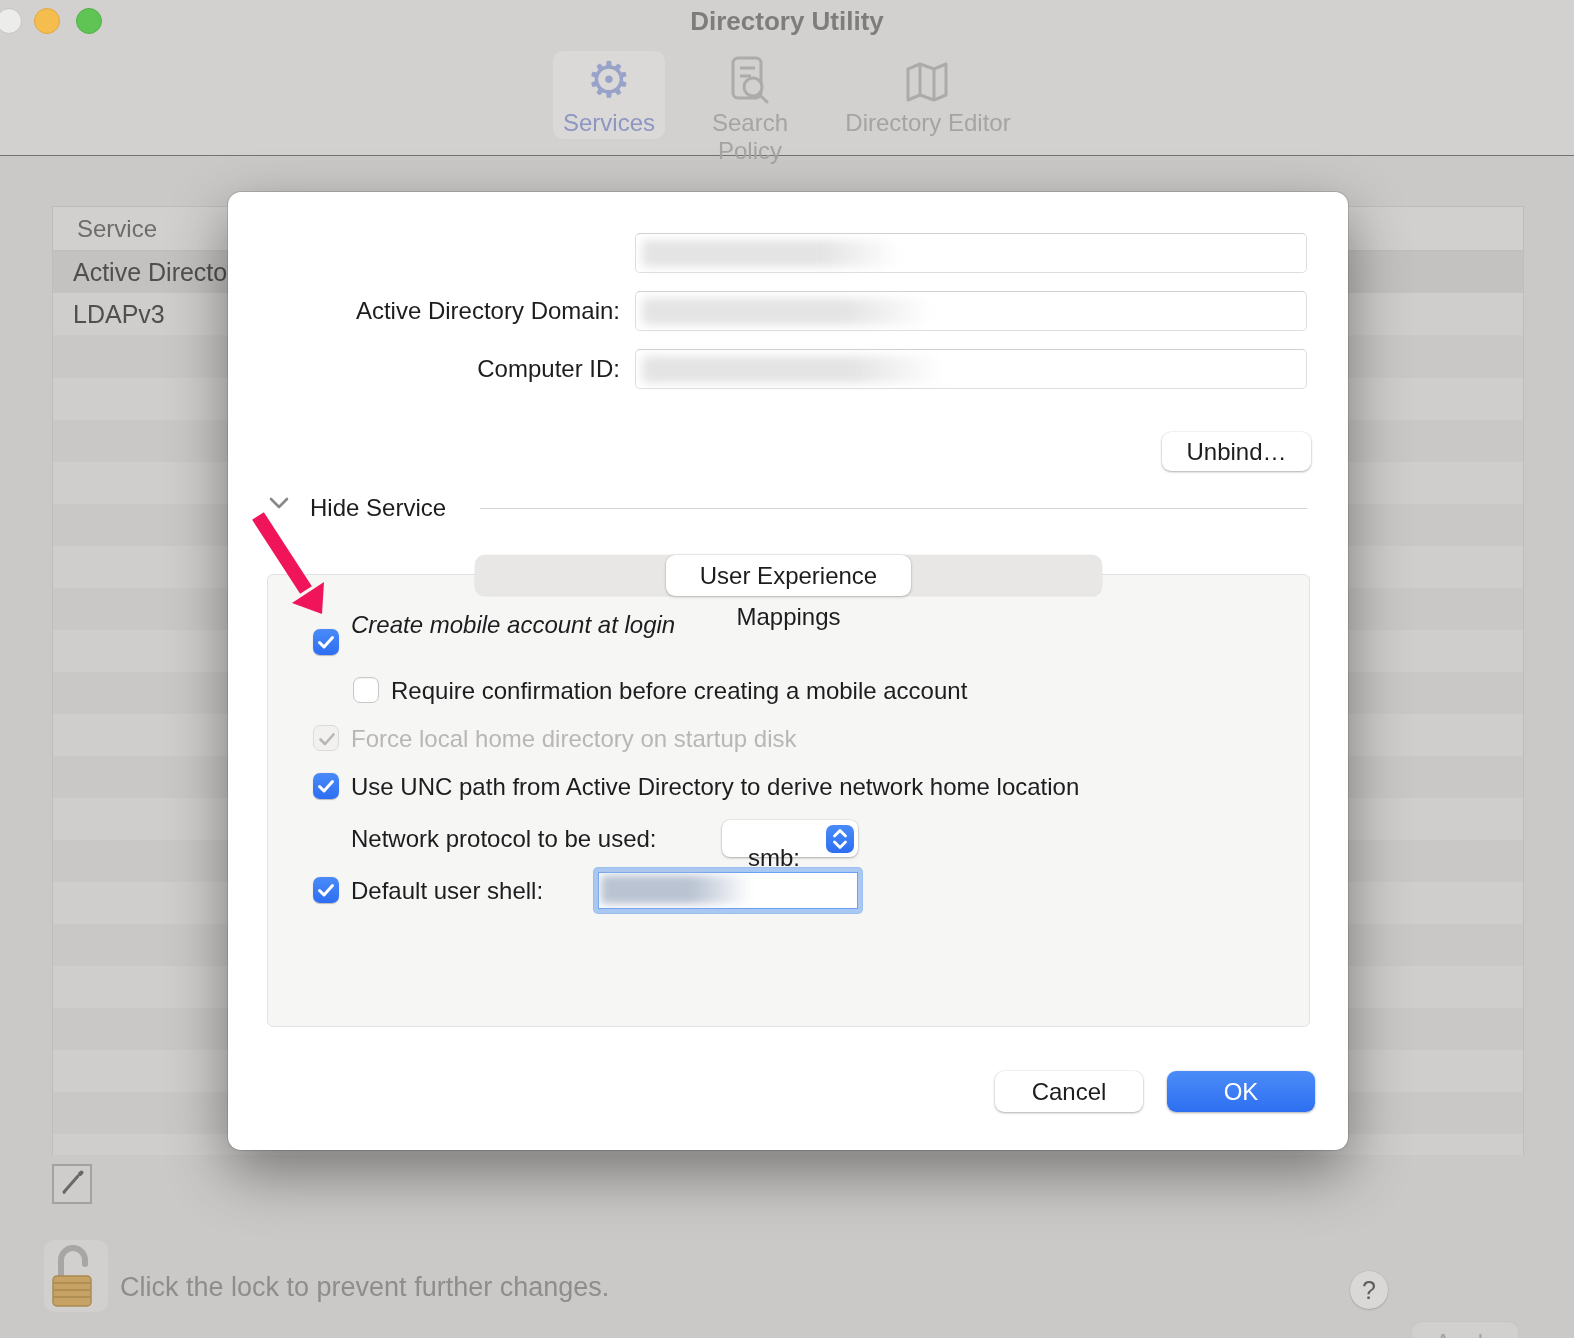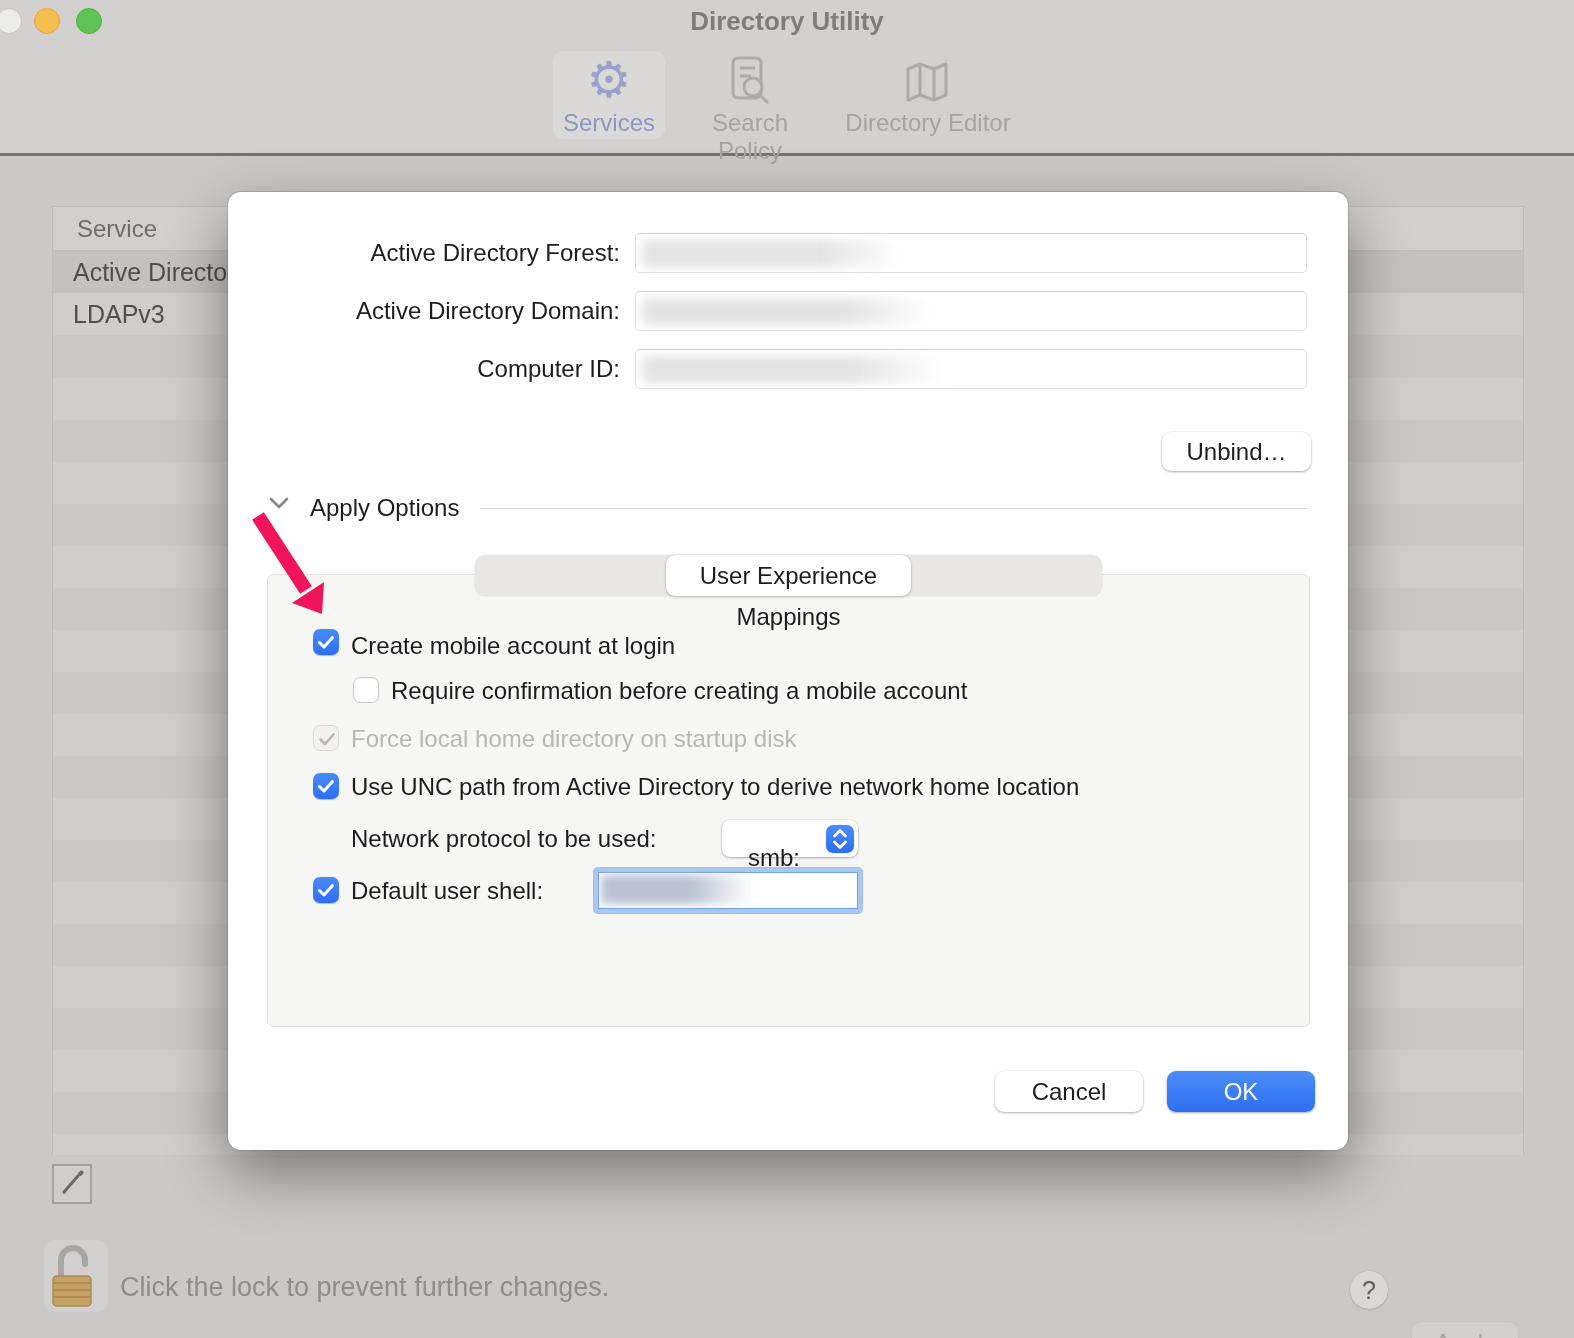--- a/index.html
+++ b/index.html
@@ -1,20 +1,20 @@
 <!DOCTYPE html>
 <html><head>
 <meta charset="utf-8">
 <style>
   html,body{margin:0;padding:0;background:#cccac9;}
   *{box-sizing:border-box;font-family:"Liberation Sans","DejaVu Sans",sans-serif;}
   #stage{position:relative;width:1574px;height:1338px;background:#cbc9c8;overflow:hidden;}
 
   
-  .titlebar{position:absolute;left:0;top:0;width:1574px;height:156px;background:#d3d1d0;border-bottom:3px solid #737373;}
+  .titlebar{position:absolute;left:0;top:0;width:1574px;height:156px;background:#d3d1d0;border-bottom:1px solid #737373;}
   .win-title{position:absolute;left:0;top:6px;width:100%;text-align:center;font-size:26px;font-weight:bold;color:#7f7d7c;}
   .tl{position:absolute;top:8px;width:26px;height:26px;border-radius:50%;}
   .tl.c1{left:-4px;background:#ececea;border:1px solid #c6c4c3;}
   .tl.c2{left:34px;background:#f5bd4d;border:1px solid #e2a83e;}
   .tl.c3{left:76px;background:#5fc454;border:1px solid #52b046;}
   .tb-item{position:absolute;top:53px;height:86px;text-align:center;}
   .tb-sel-bg{position:absolute;left:553px;top:51px;width:112px;height:88px;border-radius:10px;background:#dbd9d7;}
   .tb-icon{height:52px;display:flex;align-items:flex-end;justify-content:center;}
   .tb-label{margin-top:4px;font-size:24px;color:#a6a4a3;}
   .tb-label.sel{color:#8d96c2;}
@@ -120,57 +120,56 @@
           <circle cx="26" cy="32" r="9" fill="#d3d1d0" stroke="#adabaa" stroke-width="3"></circle>
           <line x1="32" y1="39" x2="40" y2="47" stroke="#adabaa" stroke-width="3" stroke-linecap="round"></line>
         </svg>
       </div>
       <div class="tb-label">Search Policy</div>
     </div>
   </div>
 
   <div class="sheet">
 
-    <div class="frow-label" style="top:41px;">Active Directory Forest:</div>
     <div class="frow-field" style="top:41px;">
         <div class="blob" style="width:258px;"></div>
       </div>
 
     <div class="frow-label" style="top:99px;">Active Directory Domain:</div>
     <div class="frow-field" style="top:99px;">
         <div class="blob" style="width:290px;"></div>
       </div>
 
     <div class="frow-label" style="top:157px;">Computer ID:</div>
     <div class="frow-field" style="top:157px;">
         <div class="blob" style="width:300px;"></div>
       </div>
 
     <div class="btn" style="position:absolute;left:934px;top:240px;width:149px;height:39px;">Unbind…</div>
 
     <svg class="chev" style="position:absolute;left:40px;top:303px;" width="22" height="16" viewBox="0 0 22 16">
       <polyline points="3,4 11,12 19,4" fill="none" stroke="#8a8887" stroke-width="2.6" stroke-linecap="round" stroke-linejoin="round"></polyline>
     </svg>
-    <div class="disclosure-label">Apply Options</div>
+    <div class="disclosure-label">Hide Service</div>
     <div class="disclosure-line"></div>
 
     <div class="groupbox"></div>
 
     <div class="seg-ctl">
       <div class="seg sel" style="width:245px;">User Experience</div>
       <div class="seg" style="width:166px;">Mappings</div>
       <div class="seg-div"></div>
     </div>
 
     <div class="cb on" style="left:85px;top:437px;">
       <svg width="26" height="26" viewBox="0 0 26 26">
           <polyline points="6.5,13.5 11,18 19.5,8.5" fill="none" stroke="#fff" stroke-width="3" stroke-linecap="round" stroke-linejoin="round"></polyline>
         </svg>
     </div>
-    <div class="cb-label" style="left:123px;top:440px;">Create mobile account at login</div>
+    <div class="cb-label" style="left:123px;top:419px;font-style:italic;">Create mobile account at login</div>
 
     <div class="cb off" style="left:125px;top:485px;"></div>
     <div class="cb-label" style="left:163px;top:485px;">Require confirmation before creating a mobile account</div>
 
     <div class="cb dis" style="left:85px;top:533px;">
       <svg width="26" height="26" viewBox="0 0 26 26">
           <polyline points="6.5,13.5 11,18 19.5,8.5" fill="none" stroke="#b9b7b6" stroke-width="2.6" stroke-linecap="round" stroke-linejoin="round"></polyline>
         </svg>
     </div>
     <div class="cb-label dis" style="left:123px;top:533px;">Force local home directory on startup disk</div>

